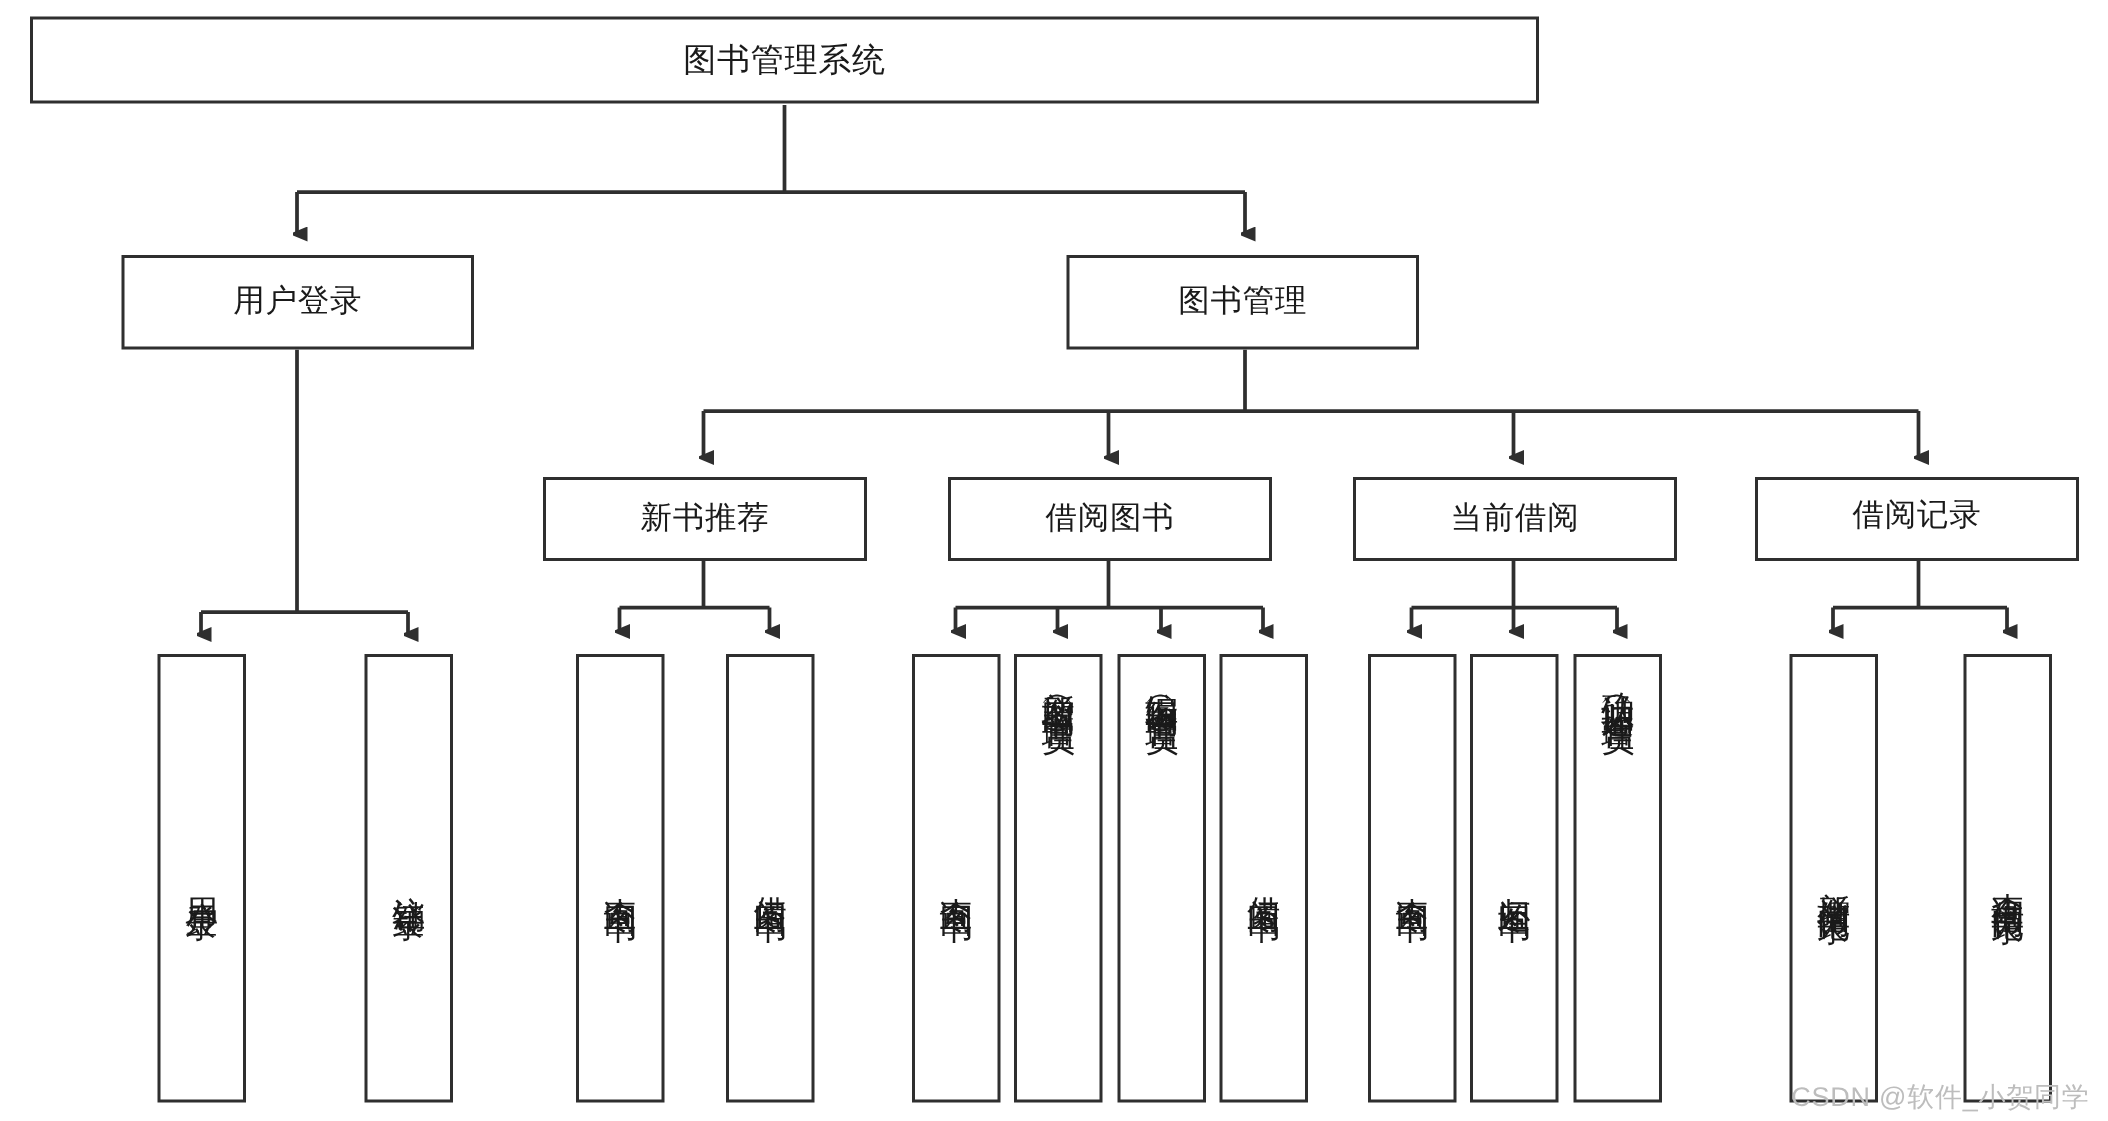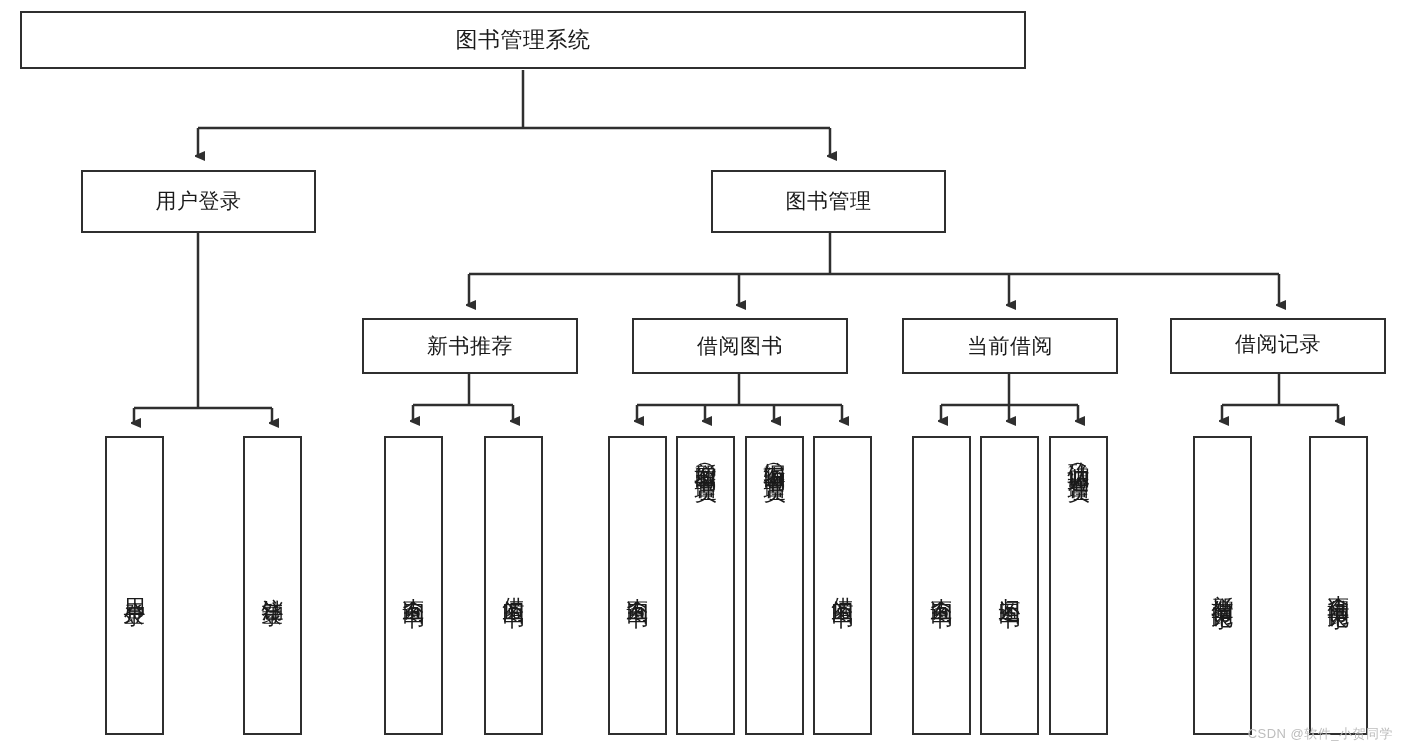--- a/index.html
+++ b/index.html
@@ -65,21 +65,21 @@
     position: absolute;
     left: 0; top: 0;
     width: 1405px;
     height: 747px;
     pointer-events: none;
   }
   .watermark {
     position: absolute;
     right: 12px;
     bottom: 4px;
-    font-size: 13px;
+    font-size: 18px;
     color: #bdbdbd;
     white-space: nowrap;
     letter-spacing: 0.5px;
   }
 </style>
 </head>
 <body>
 
 <div id="canvas">
 

